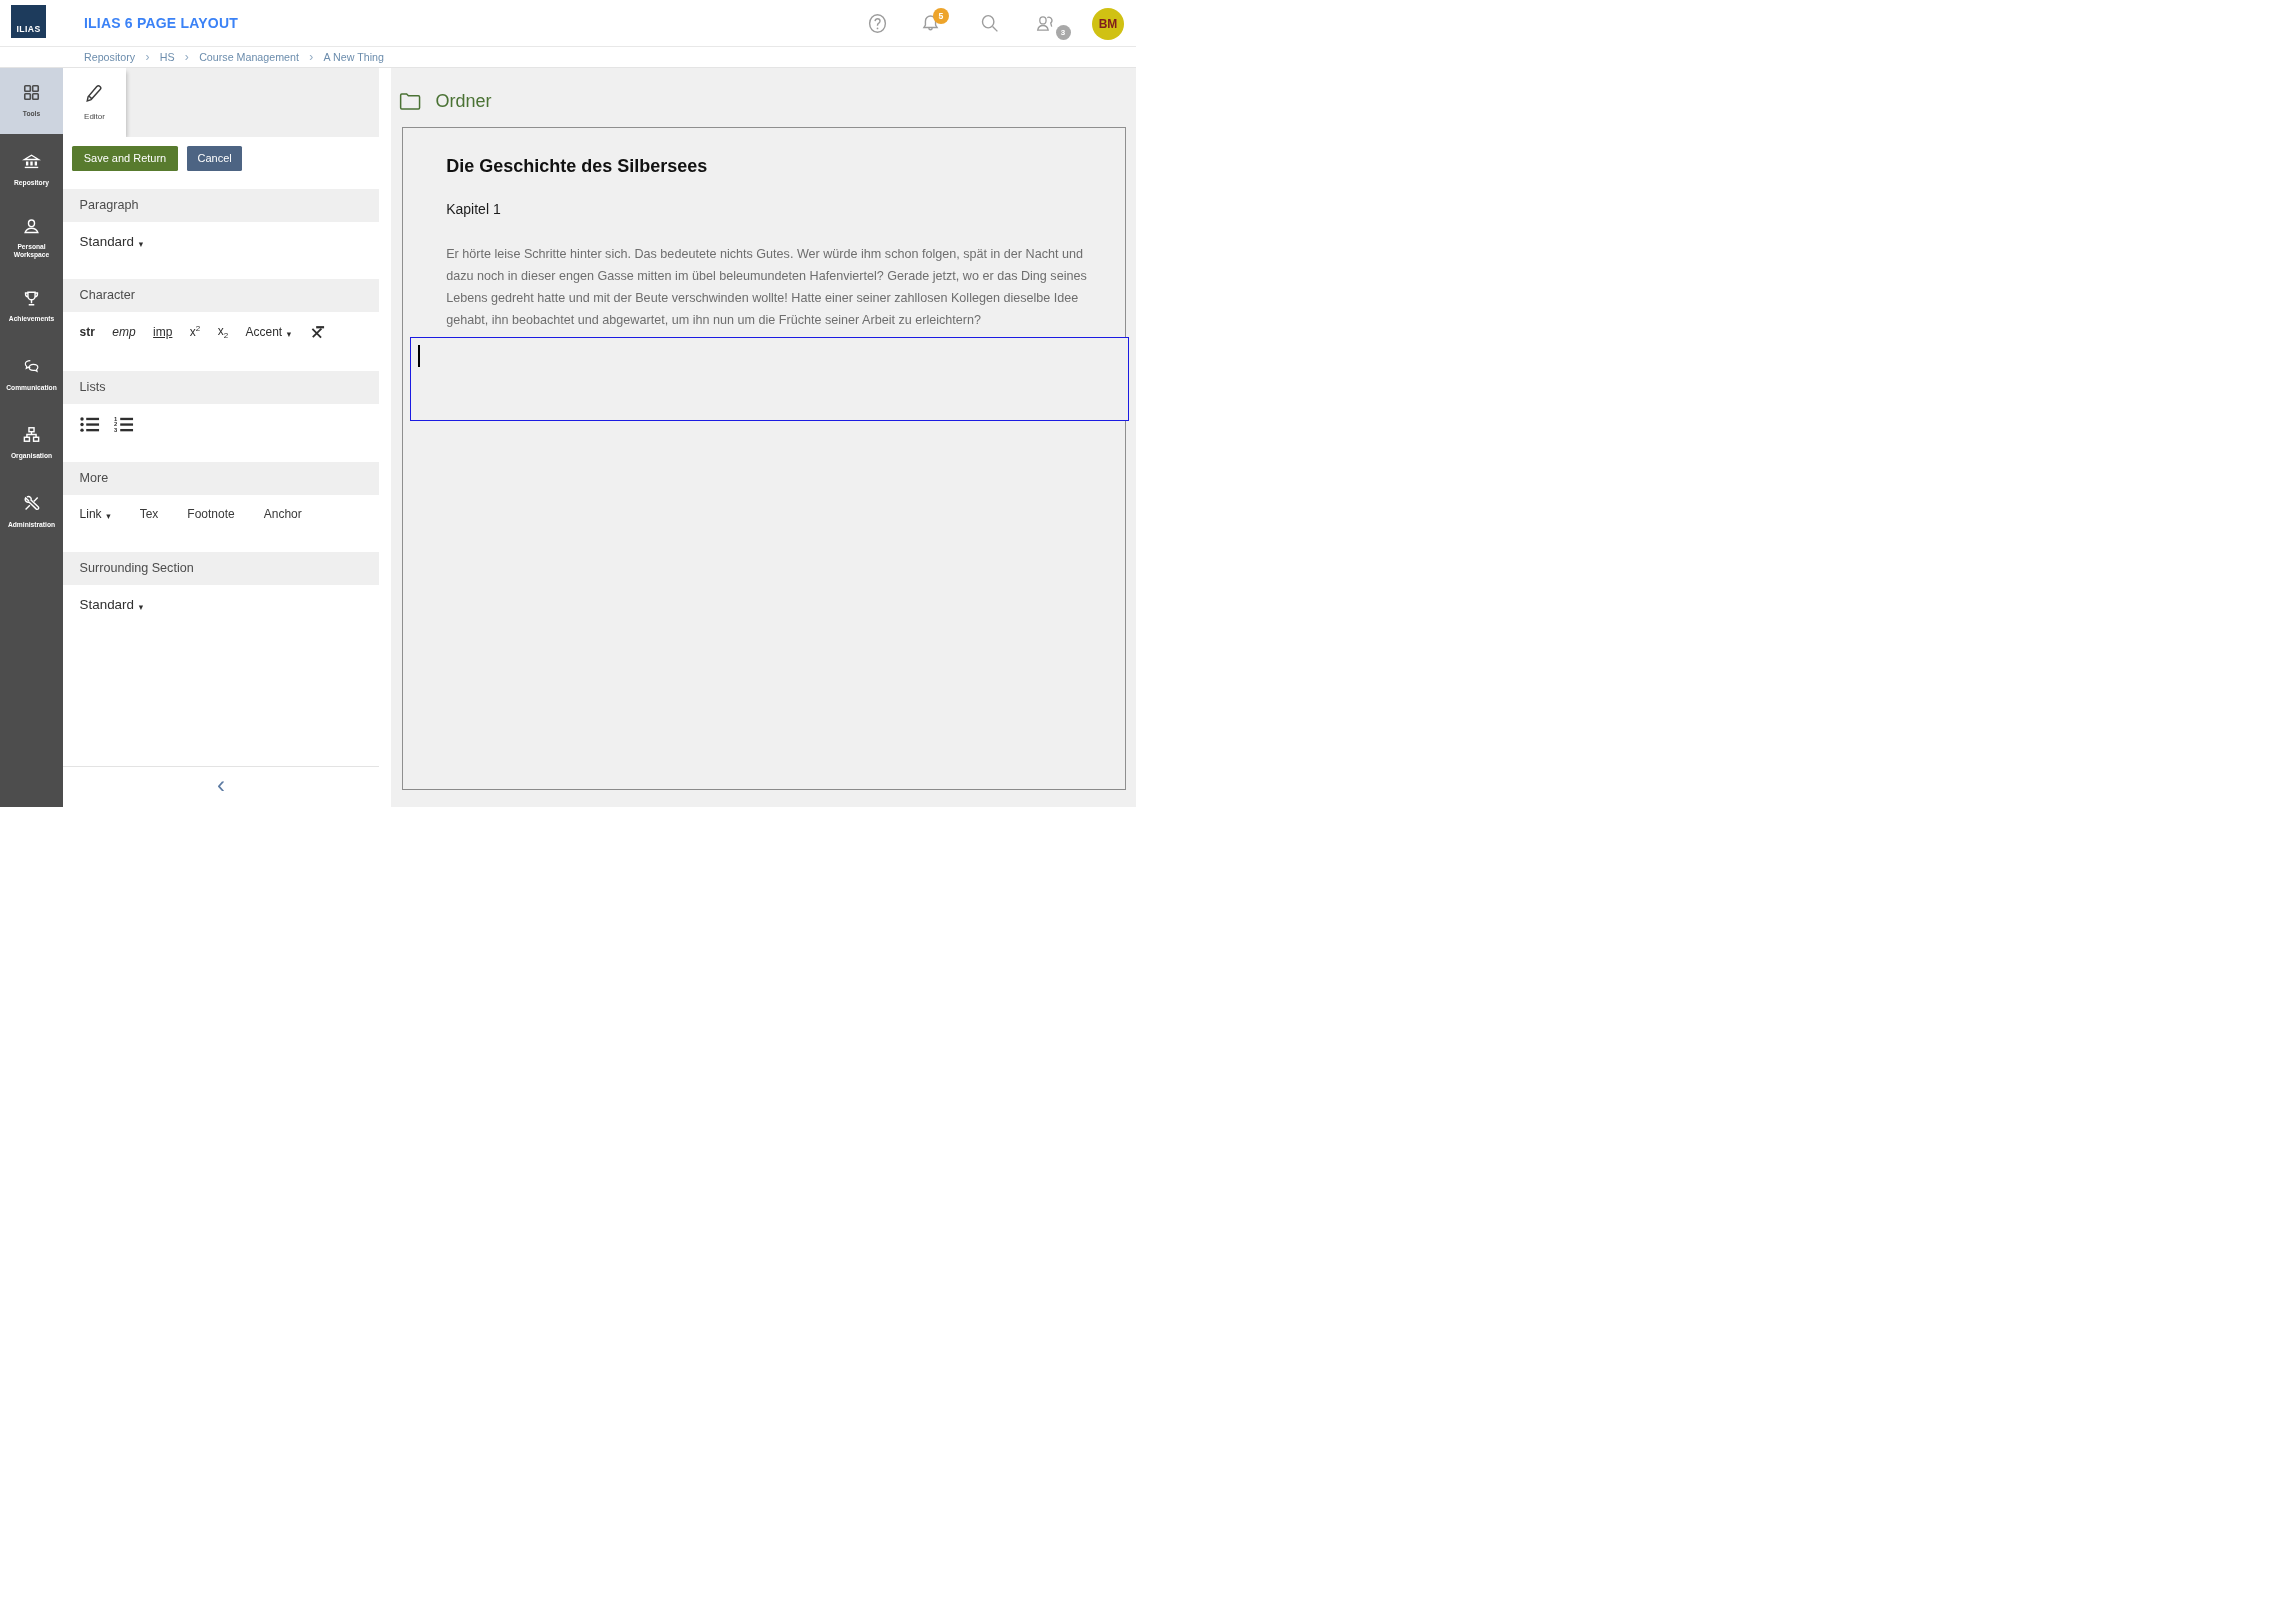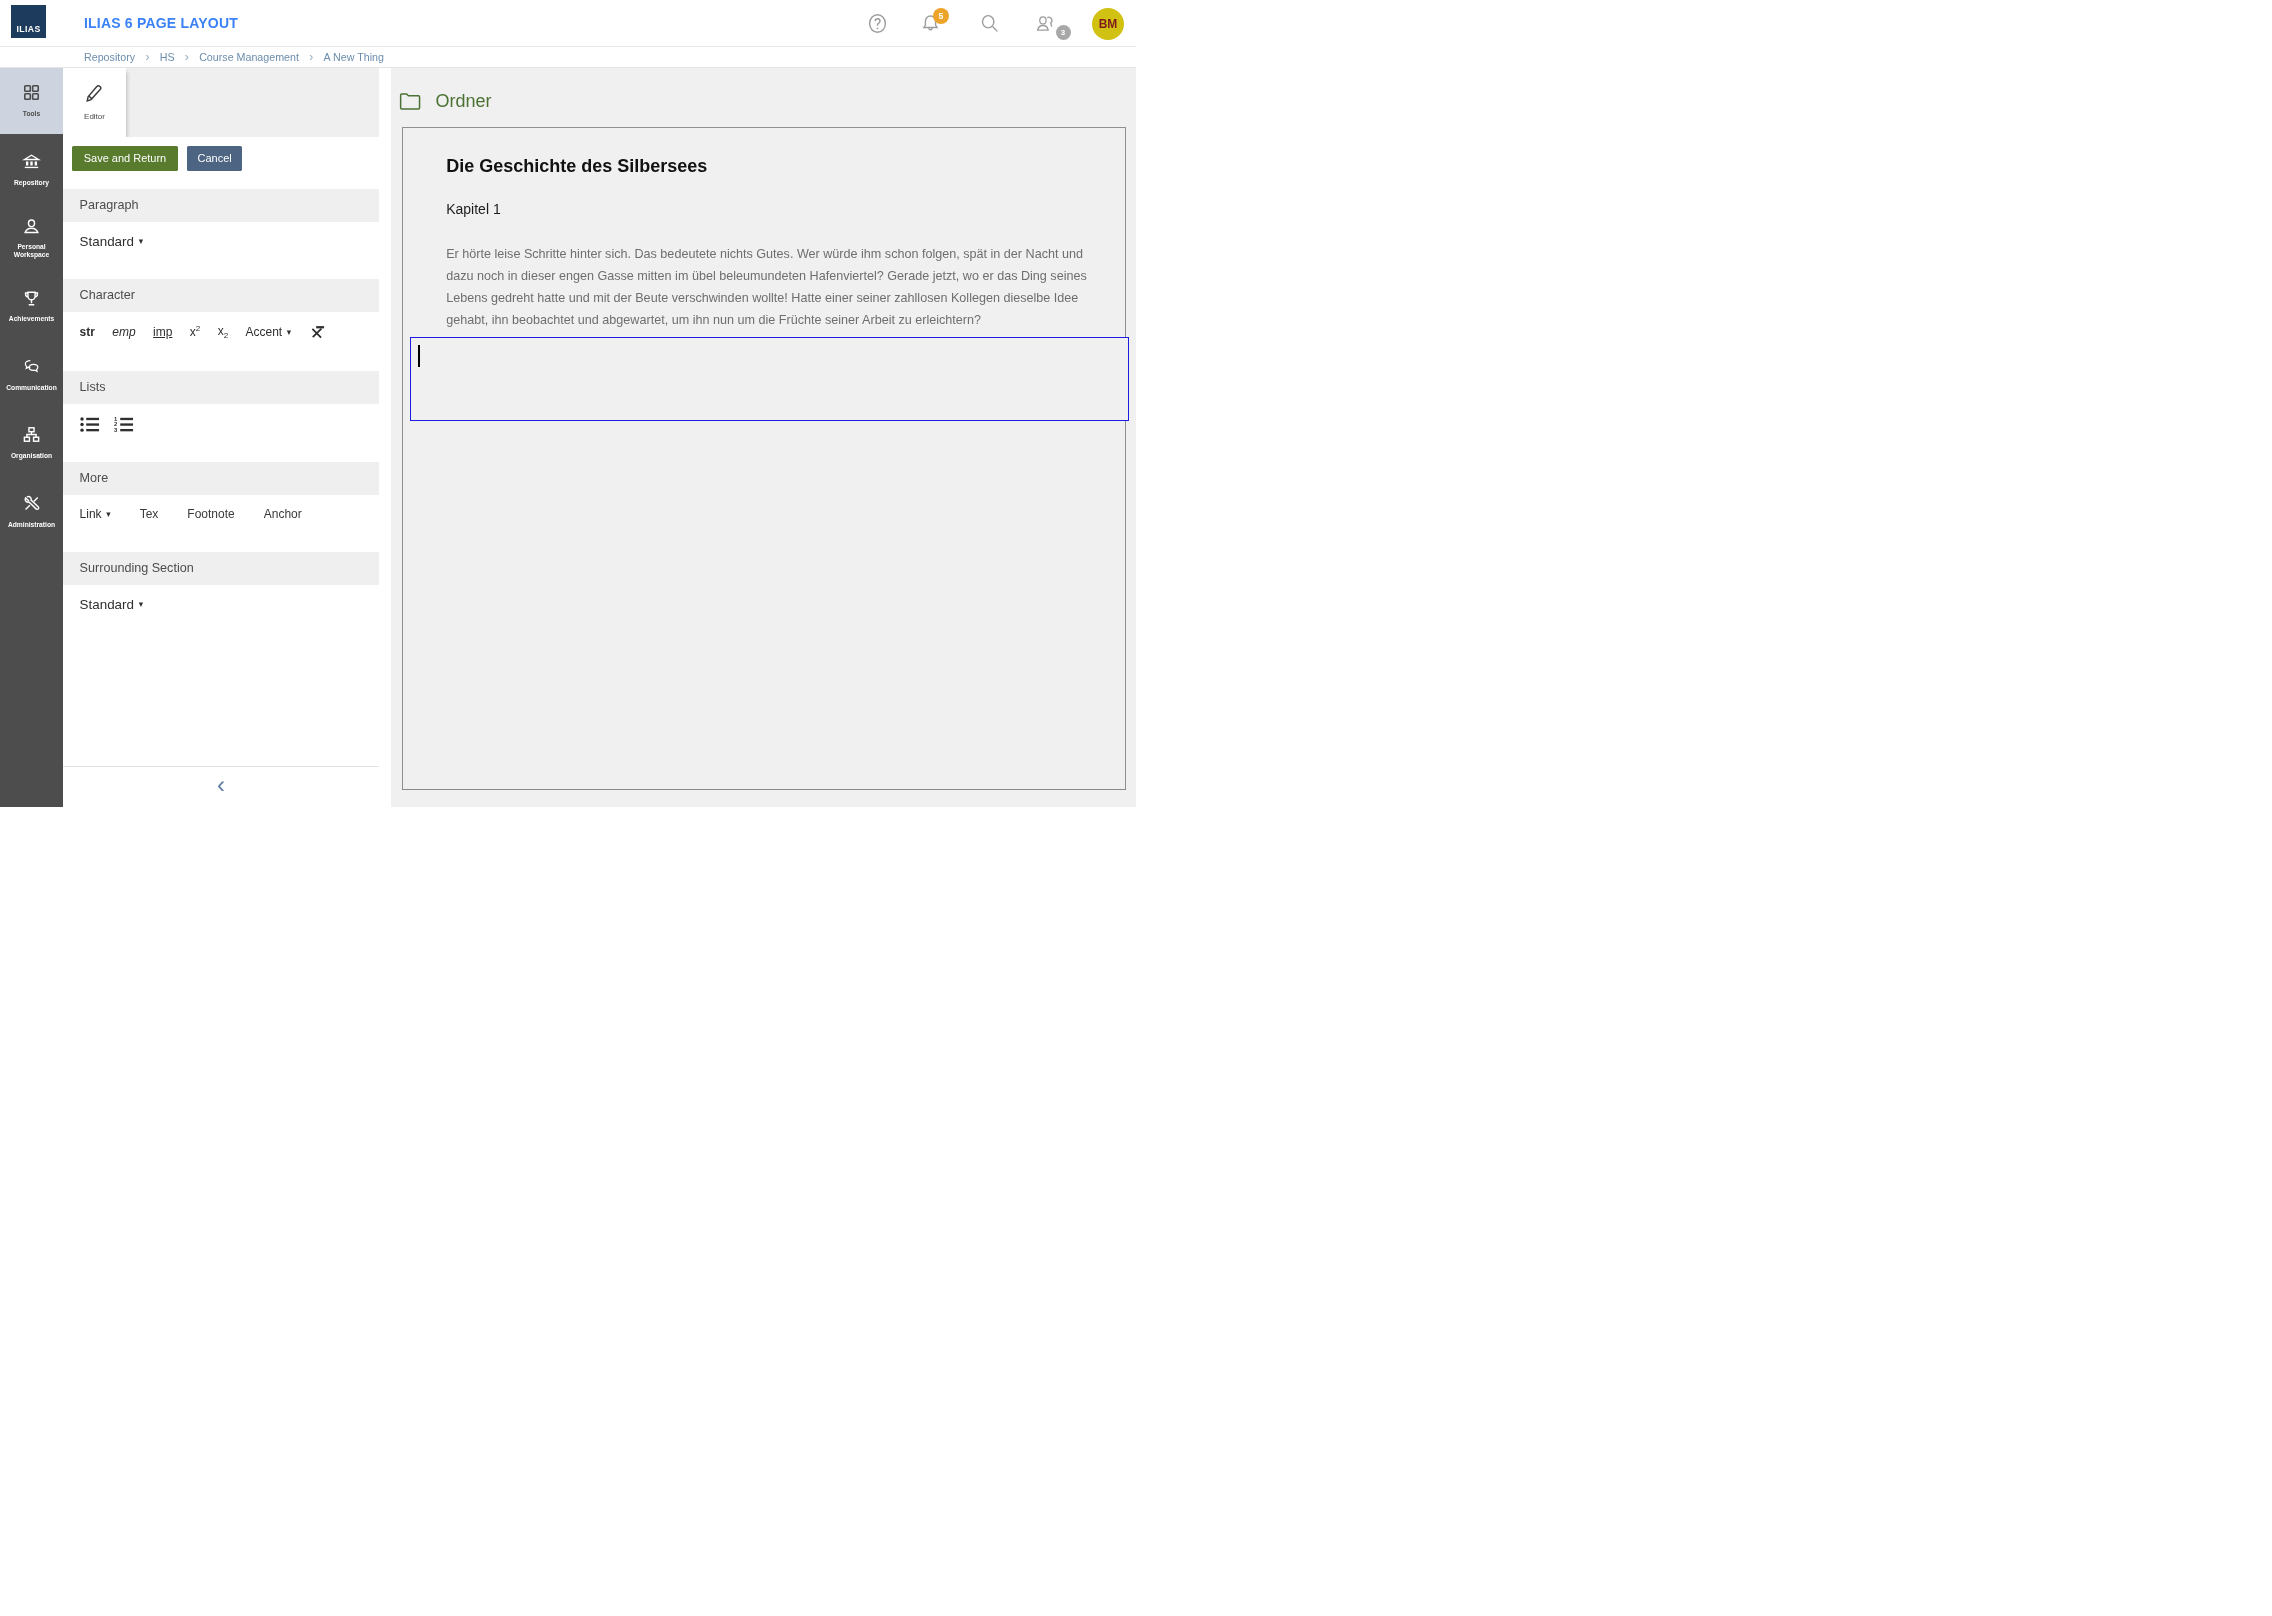--- a/index.html
+++ b/index.html
@@ -56,21 +56,21 @@
   .btnrow { height:52px; padding:9.5px 0 0 8.7px; background:#fff; }
   .btn { display:inline-block; border:none; color:#fff; font-size:11px; font-family:inherit;
          padding:6.3px 12px; border-radius:1.6px; cursor:pointer; }
   .btn-save { background:#587b2e; }
   .btn-cancel { background:#4d6483; margin-left:5.5px; padding:6.3px 10.3px; }
   .band { height:33px; background:#efefef; display:flex; align-items:center; padding-left:16.6px;
           font-size:12.6px; color:#4c4c4c; }
   .secbody { background:#fff; padding:12px 0 0 16.6px; }
   .h72 { height:57px; } .h75 { height:59px; } .h73 { height:58px; }
   .grow { flex:1; }
-  .dropdown { font-size:13.4px; color:#2f2f2f; cursor:pointer; display:inline-flex; align-items:center; gap:4.7px; }
+  .dropdown { font-size:13.4px; color:#2f2f2f; cursor:pointer; display:inline-flex; align-items:flex-end; gap:4.7px; }
   .caret { font-size:8.7px; color:#2f2f2f; }
   .charrow { display:flex; align-items:center; gap:17.4px; font-size:12px; color:#2f2f2f; }
   .fmt { cursor:pointer; }
   .fmt-str { font-weight:bold; }
   .fmt-emp { font-style:italic; }
   .fmt-imp { text-decoration:underline; }
   .fmt sup, .fmt sub { font-size:8px; }
   .clear-icon { width:16.6px; height:16.6px; color:#2f2f2f; }
   .listrow { display:flex; align-items:center; gap:13.4px; }
   .listbtn { width:21px; height:18px; color:#2f2f2f; cursor:pointer; }

